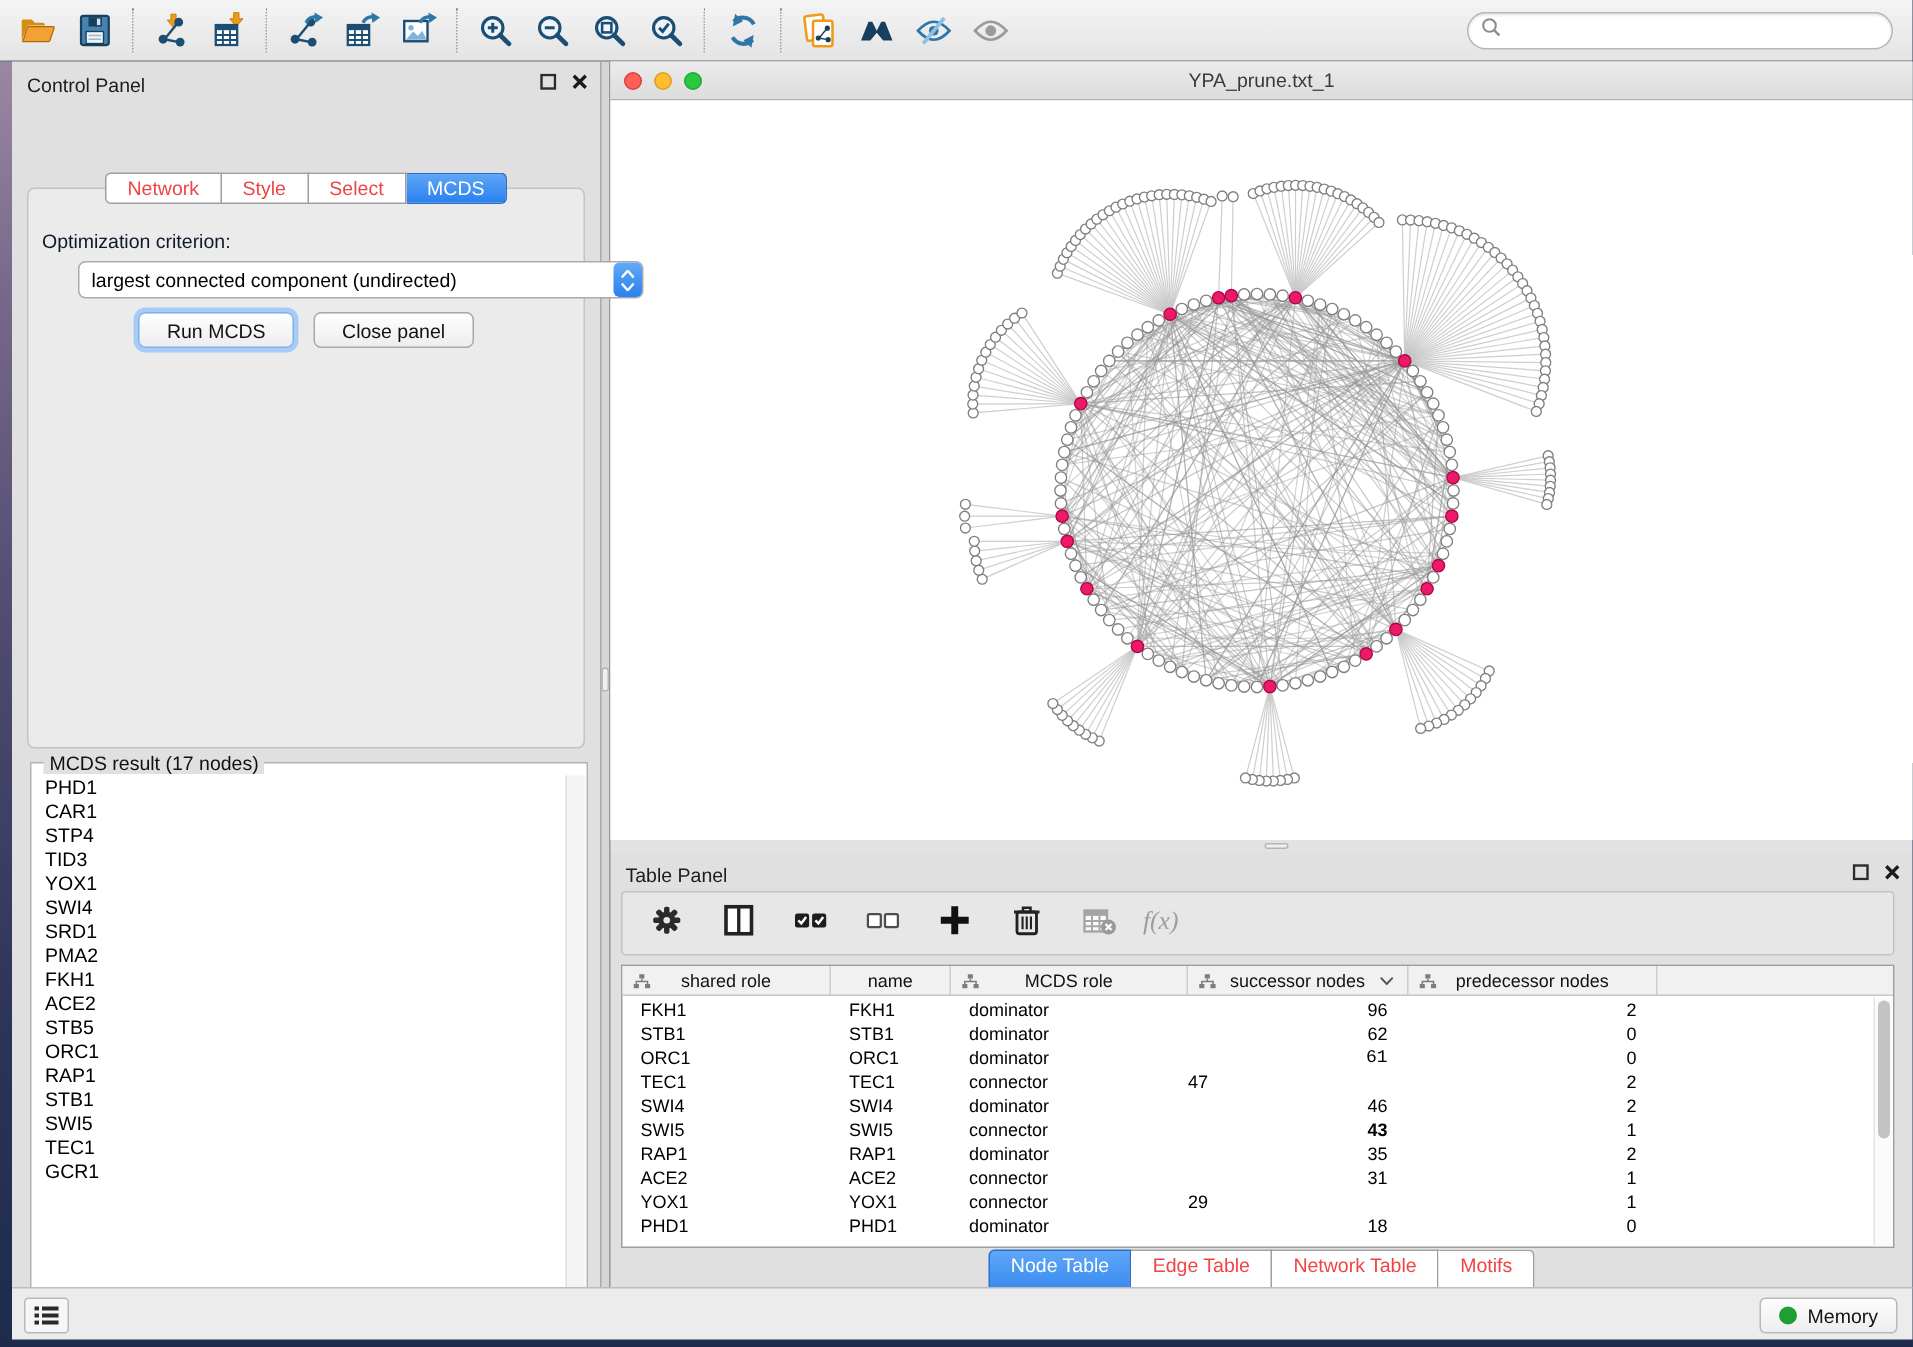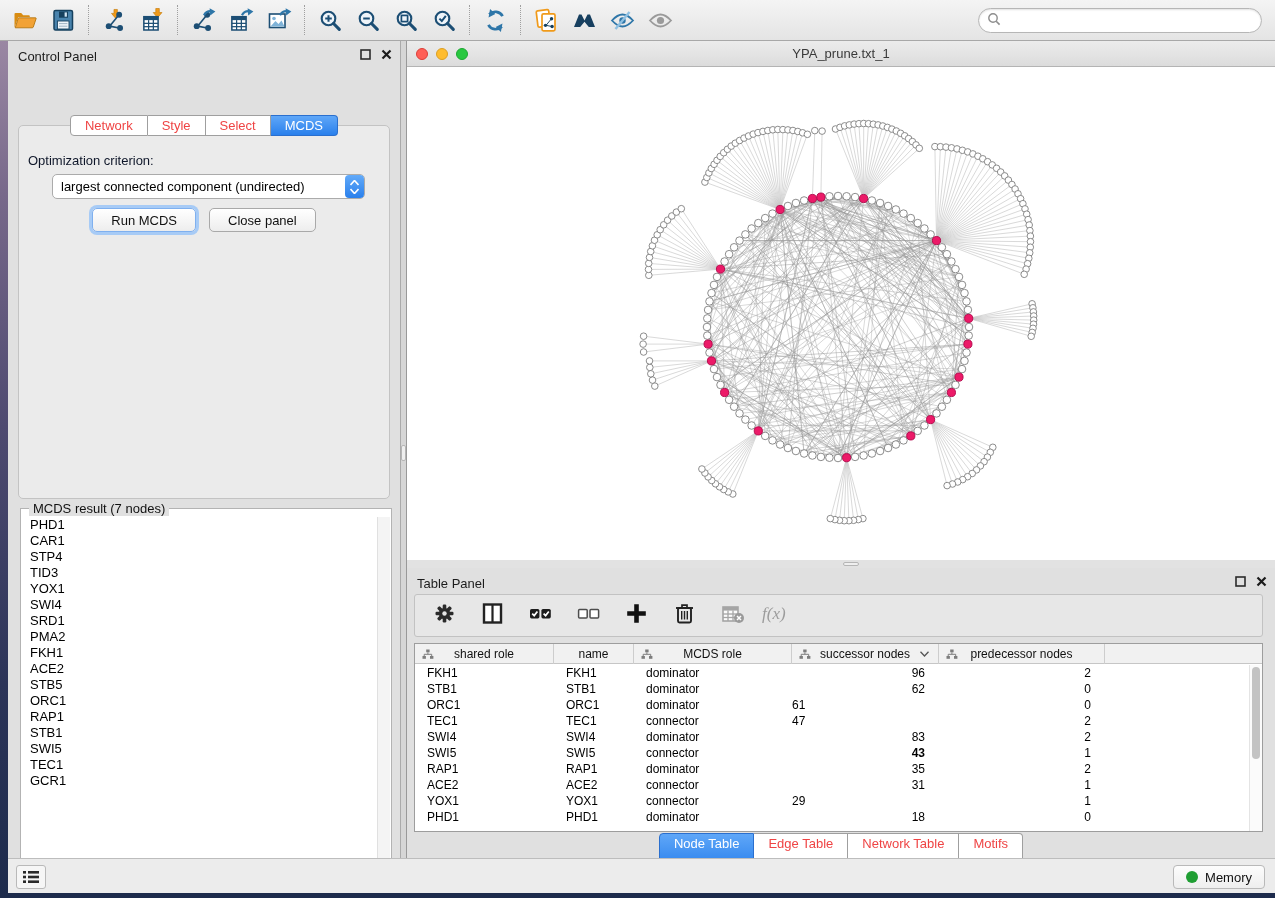--- a/index.html
+++ b/index.html
@@ -31,21 +31,21 @@
   .wicons svg { display:block; }
   .cp-inner { position:absolute; left:10px; top:84px; width:372px; height:374px;
     background:#ebebeb; border:1px solid #c3c3c3; border-radius:5px; }
   .cp-tabs { position:absolute; left:0; top:74px; width:100%; display:flex; justify-content:center; z-index:3; }
   .tab { height:21px; line-height:19px; font-size:13px; padding:0 14px; background:#fff;
     border:1px solid #9f9f9f; border-left:none; color:#ef4444; cursor:default; }
   .tab:first-child { border-left:1px solid #9f9f9f; border-radius:4px 0 0 4px; }
   .tab:last-child { border-radius:0 4px 4px 0; }
   .tab.sel { background:linear-gradient(180deg,#5fa7f8,#2a80ec); color:#fff; border-color:#2a6fce; }
   .opt-label { position:absolute; left:0; top:112px; width:100%; text-align:left; font-size:13px; color:#0f172a;margin-left:20px; }
-  .selectbox { position:absolute; left:44px; top:133px; width:313px; height:25px; background:#fff;
+  .selectbox { position:absolute; left:44px; top:133px; width:377px; height:25px; background:#fff;
     border:1px solid #ababab; border-radius:5px; font-size:13px; display:flex; align-items:center; cursor:default; }
   .selectbox .sval { flex:1; padding:0 8px; white-space:nowrap; }
   .selectbox .stepper { width:19px; height:23px; border-radius:4px; margin-right:0px;
     background:linear-gradient(180deg,#62aaf9,#2a80ec); display:flex; flex-direction:column;
     align-items:center; justify-content:center; gap:2px; }
   .btnrow { position:absolute; left:0; top:167px; width:100%; display:flex; justify-content:center; gap:13px; }
   .pushbtn { height:24px; padding:0 18px; font-size:13px; background:linear-gradient(180deg,#ffffff,#ededed);
     border:1px solid #a9a9a9; border-radius:5px; color:#111; cursor:default; }
   .pushbtn.focused { box-shadow:0 0 0 3px #a7cbf6; border-color:#7fb0ef; }
   .mcds-box { position:absolute; left:12px; top:467px; width:372px; height:373px;
@@ -361,21 +361,21 @@
         <svg width="9" height="6" viewBox="0 0 9 6">
             <path d="M0.5 1 L4.5 5.5 L8.5 1" fill="none" stroke="#fff" stroke-width="1.6"></path>
           </svg>
       </span>
     </div>
     <div class="btnrow" style="z-index:2">
       <button class="pushbtn focused">Run MCDS</button>
       <button class="pushbtn">Close panel</button>
     </div>
     <div class="mcds-box">
-      <span class="mcds-legend">MCDS result (7 nodes)</span>
+      <span class="mcds-legend">MCDS result (17 nodes)</span>
       <div class="mcds-list" id="mcds-list">
           <div>PHD1</div>
           <div>CAR1</div>
           <div>STP4</div>
           <div>TID3</div>
           <div>YOX1</div>
           <div>SWI4</div>
           <div>SRD1</div>
           <div>PMA2</div>
           <div>FKH1</div>
@@ -1286,35 +1286,35 @@
             <div class="td" style="width: 139px; text-align: left; padding: 0px 0px 0px 12px;">STB1</div>
             <div class="td" style="width: 80px; text-align: left; padding: 0px 0px 0px 12px;">STB1</div>
             <div class="td" style="width: 158px; text-align: left; padding: 0px 0px 0px 12px;">dominator</div>
             <div class="td" style="width: 147px; text-align: right; padding: 0px 14px 0px 0px;">62</div>
             <div class="td" style="width: 166px; text-align: right; padding: 0px 14px 0px 0px;">0</div>
           </div>
           <div class="tr">
             <div class="td" style="width: 139px; text-align: left; padding: 0px 0px 0px 12px;">ORC1</div>
             <div class="td" style="width: 80px; text-align: left; padding: 0px 0px 0px 12px;">ORC1</div>
             <div class="td" style="width: 158px; text-align: left; padding: 0px 0px 0px 12px;">dominator</div>
-            <div class="td" style="width: 147px; text-align: left; padding: 0px 14px 0px 0px;">61</div>
+            <div class="td" style="width: 147px; text-align: right; padding: 0px 14px 0px 0px; font-family: Liberation Mono, monospace;">61</div>
             <div class="td" style="width: 166px; text-align: right; padding: 0px 14px 0px 0px;">0</div>
           </div>
           <div class="tr">
             <div class="td" style="width: 139px; text-align: left; padding: 0px 0px 0px 12px;">TEC1</div>
             <div class="td" style="width: 80px; text-align: left; padding: 0px 0px 0px 12px;">TEC1</div>
             <div class="td" style="width: 158px; text-align: left; padding: 0px 0px 0px 12px;">connector</div>
             <div class="td" style="width: 147px; text-align: left; padding: 0px 14px 0px 0px;">47</div>
             <div class="td" style="width: 166px; text-align: right; padding: 0px 14px 0px 0px;">2</div>
           </div>
           <div class="tr">
             <div class="td" style="width: 139px; text-align: left; padding: 0px 0px 0px 12px;">SWI4</div>
             <div class="td" style="width: 80px; text-align: left; padding: 0px 0px 0px 12px;">SWI4</div>
             <div class="td" style="width: 158px; text-align: left; padding: 0px 0px 0px 12px;">dominator</div>
-            <div class="td" style="width: 147px; text-align: right; padding: 0px 14px 0px 0px;">83</div>
+            <div class="td" style="width: 147px; text-align: right; padding: 0px 14px 0px 0px;">46</div>
             <div class="td" style="width: 166px; text-align: right; padding: 0px 14px 0px 0px;">2</div>
           </div>
           <div class="tr">
             <div class="td" style="width: 139px; text-align: left; padding: 0px 0px 0px 12px;">SWI5</div>
             <div class="td" style="width: 80px; text-align: left; padding: 0px 0px 0px 12px;">SWI5</div>
             <div class="td" style="width: 158px; text-align: left; padding: 0px 0px 0px 12px;">connector</div>
             <div class="td" style="width: 147px; text-align: right; padding: 0px 14px 0px 0px; font-weight: bold;">43</div>
             <div class="td" style="width: 166px; text-align: right; padding: 0px 14px 0px 0px;">1</div>
           </div>
           <div class="tr">

